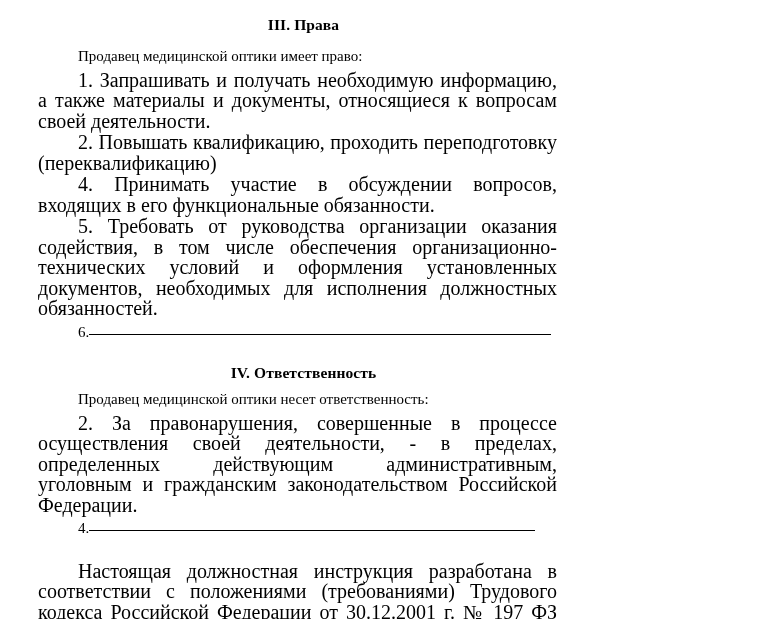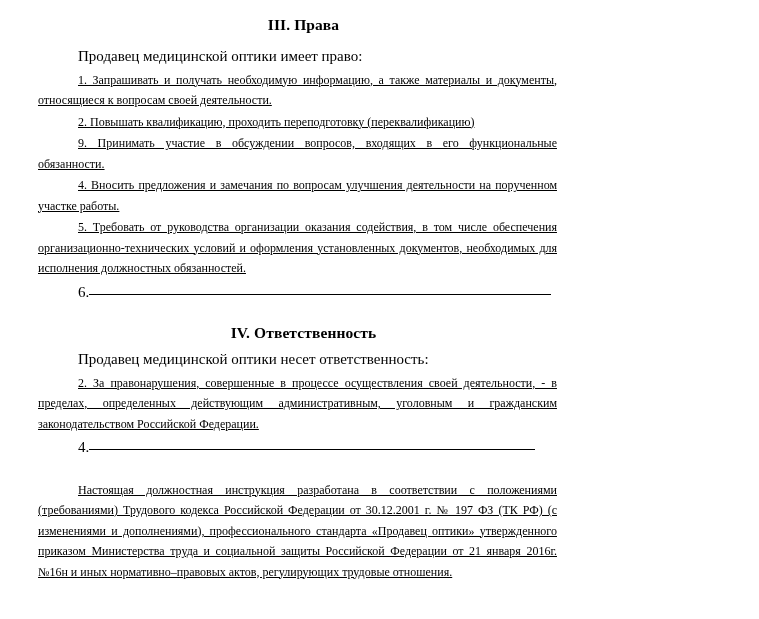--- a/index.html
+++ b/index.html
@@ -27,26 +27,25 @@
     font-size: 15.5px;
     margin: 6px 0 12px 0;
     letter-spacing: 0.1px;
   }
   .section-heading.second {
     margin-top: 22px;
     margin-bottom: 3px;
   }
   p.para {
     margin: 0 12px 1px 0;
-    font-size: 12px;
+    font-size: 20px;
     line-height: 20.5px;
     text-align: justify;
     text-indent: 40px;
     hyphens: none;
-    text-decoration: underline;
   }
   p.lead {
     margin: 7px 0 3px 0;
     font-size: 15px;
     line-height: 20.5px;
     text-indent: 40px;
   }
   .blank-line-item {
     font-size: 15px;
     line-height: 20.5px;
@@ -71,22 +70,21 @@
 <body>
 
 <div class="page">
 
   <h2 class="section-heading">III. Права</h2>
 
   <p class="lead">Продавец медицинской оптики имеет право:</p>
 
   <p class="para">1.  Запрашивать и получать необходимую информацию, а также материалы и документы, относящиеся к вопросам своей деятельности.</p>
   <p class="para">2. Повышать квалификацию, проходить переподготовку (переквалификацию)</p>
-  <p class="para">9.  Принимать участие в обсуждении вопросов, входящих в его функциональные обязанности.</p>
-  <p class="para">4. Вносить предложения и замечания по вопросам улучшения деятельности на порученном участке работы.</p>
+  <p class="para">4.  Принимать участие в обсуждении вопросов, входящих в его функциональные обязанности.</p>
   <p class="para">5.  Требовать от руководства организации оказания содействия, в том числе обеспечения организационно-технических условий и оформления установленных документов, необходимых для исполнения должностных обязанностей.</p>
 
   <p class="blank-line-item"><span>6.</span><span class="rule long"></span></p>
 
   <h2 class="section-heading second">IV. Ответственность</h2>
 
   <p class="lead">Продавец медицинской оптики несет ответственность:</p>
 
   <p class="para">2.  За правонарушения, совершенные в процессе осуществления своей деятельности, - в пределах,  определенных  действующим  административным,  уголовным  и  гражданским законодательством Российской Федерации.</p>
 

